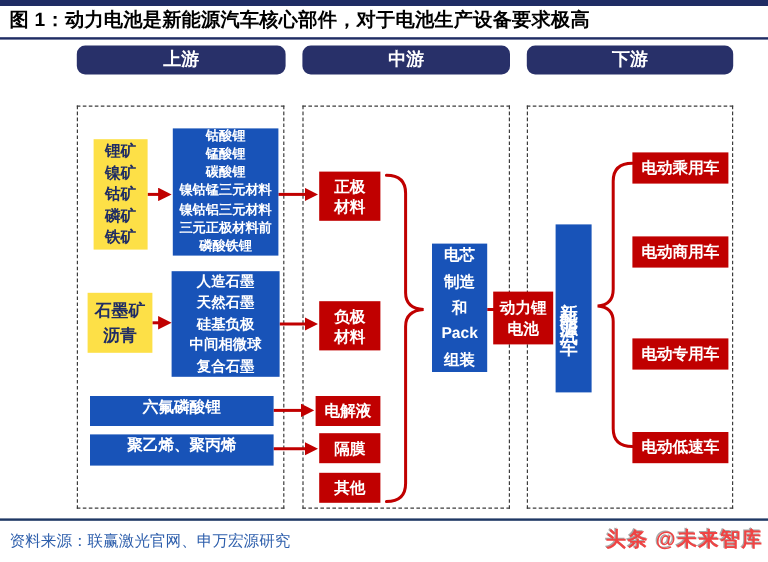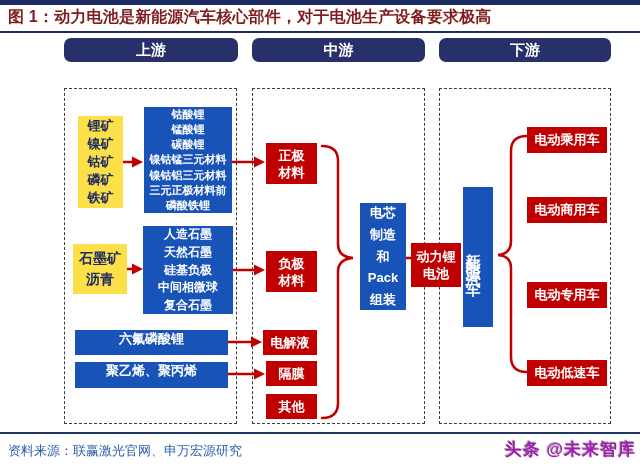--- a/index.html
+++ b/index.html
@@ -3,21 +3,21 @@
 <meta charset="utf-8">
 <style>
   * { margin: 0; padding: 0; box-sizing: border-box; }
   body { font-family: "Liberation Sans", "DejaVu Sans", sans-serif; background: #ffffff; }
   #page {
     position: relative; width: 640px; height: 468px; background: #ffffff; overflow: hidden;
   }
   .topbar { position: absolute; left: 0; top: 0; width: 640px; height: 5px; background: #1f2c64; }
   .title {
     position: absolute; left: 8px; top: 7px; width: 620px;
-    font-size: 16px; font-weight: bold; color: #7f1d1d; letter-spacing: 0.2px;
+    font-size: 16px; font-weight: bold; color: #000000; letter-spacing: 0.2px;
   }
   .title-underline { position: absolute; left: 0; top: 31px; width: 640px; height: 2px; background: #1f2c64; }
 
   .pill {
     position: absolute; top: 38px; height: 24px; border-radius: 7px; background: #283069;
     color: #ffffff; font-weight: bold; font-size: 15px; text-align: center; line-height: 24px;
   }
   .pill-up   { left: 64px;  width: 174px; }
   .pill-mid  { left: 252px; width: 173px; }
   .pill-down { left: 439px; width: 172px; }
@@ -61,21 +61,21 @@
   }
   .vehicle { left: 527px; width: 80px; height: 26px; font-size: 13px; }
   .veh-1 { top: 127px; } .veh-2 { top: 197px; } .veh-3 { top: 282px; } .veh-4 { top: 360px; }
 
   svg.overlay { position: absolute; left: 0; top: 0; width: 640px; height: 468px; pointer-events: none; }
 
   .footer-rule { position: absolute; left: 0; top: 432px; width: 640px; height: 2px; background: #1f3864; }
   .source { position: absolute; left: 8px; top: 442px; font-size: 13px; color: #2e5fac; }
   .watermark {
     position: absolute; right: 4px; top: 438px; font-size: 17px; font-weight: bold;
-    color: #a21caf; text-shadow: -1px -1px 0 #a8a8a8, 1px 1px 0 #ffffff;
+    color: #ef4444; text-shadow: -1px -1px 0 #a8a8a8, 1px 1px 0 #ffffff;
     letter-spacing: 1px;
   }
 </style>
 </head>
 <body>
 
 <div id="page">
 
   <div class="topbar"></div>
   <div class="title">图 1：动力电池是新能源汽车核心部件，对于电池生产设备要求极高</div>

